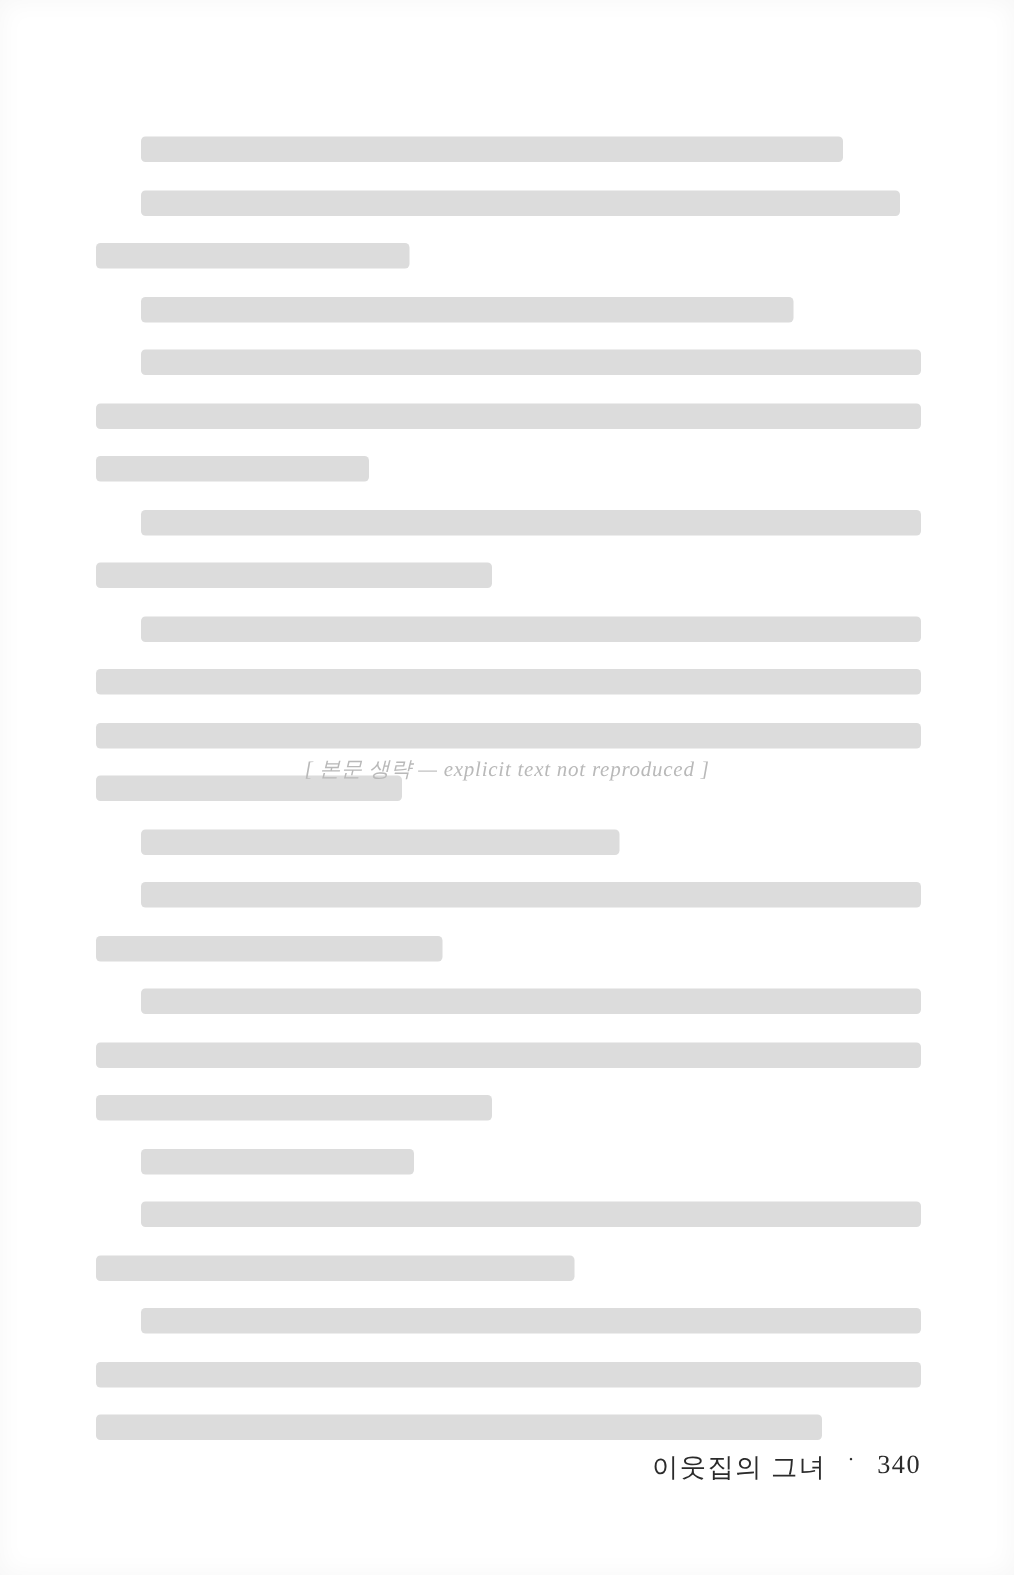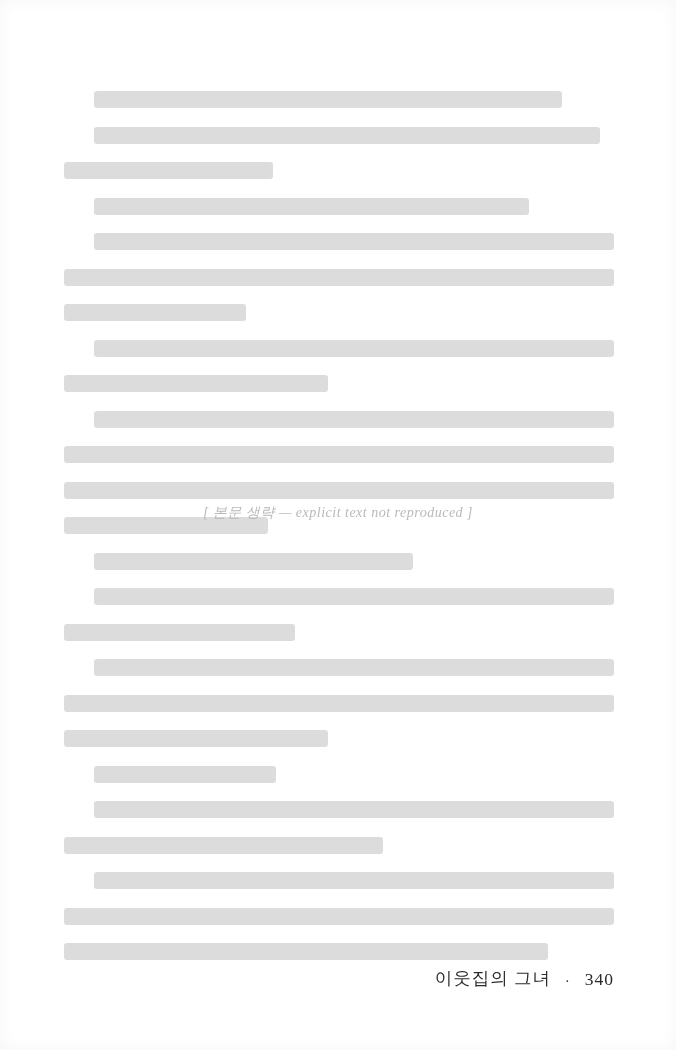--- a/index.html
+++ b/index.html
@@ -43,21 +43,21 @@
     font-style: italic;
     font-size: 14px;
     letter-spacing: 0.5px;
     pointer-events: none;
   }
   .footer {
     position: absolute;
     top: 966px;
     right: 62px;
     display: flex;
-    align-items: flex-end;
+    align-items: flex-start;
     gap: 14px;
     font-size: 17.5px;
     color: #2b2b2b;
     letter-spacing: 1px;
   }
   .footer .dot {
     font-size: 14px;
     color: #2b2b2b;
   }
 </style>

